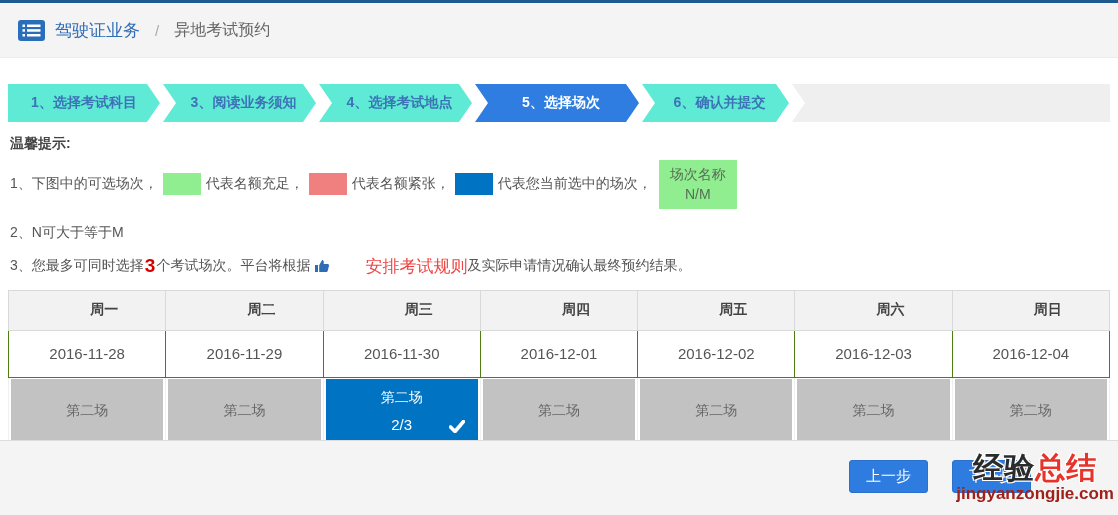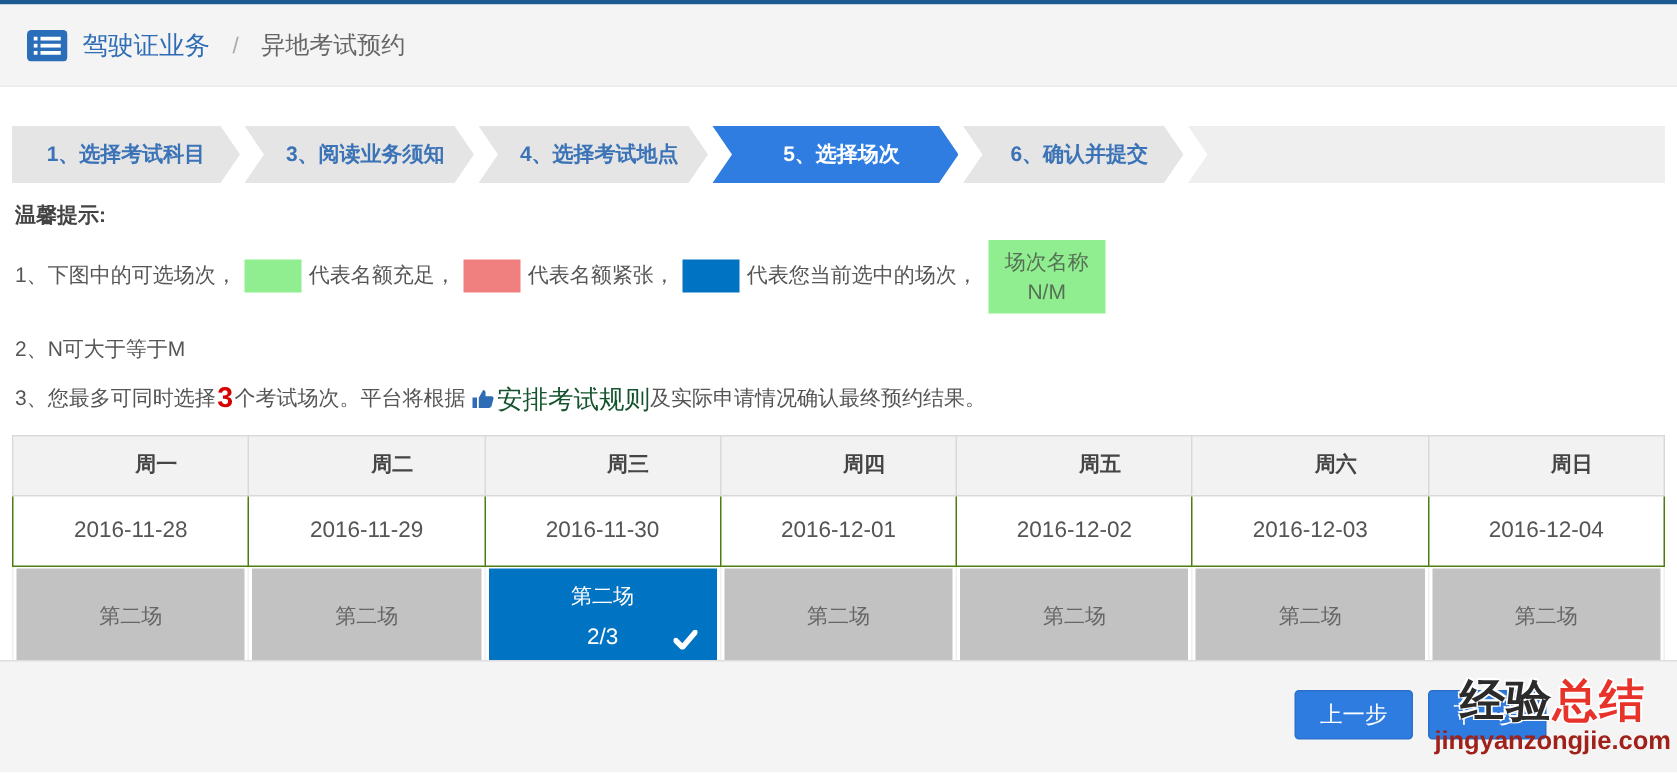--- a/index.html
+++ b/index.html
@@ -17,21 +17,21 @@
             display:flex; align-items:center; padding-left:18px; }
   .crumb-icon { width:27px; height:21px; flex-shrink:0; }
   .crumb-section { color:#2e6cb5; font-size:17px; margin-left:10px; }
   .crumb-sep { color:#aaaaaa; font-size:15px; margin:0 15px; }
   .crumb-page { color:#666666; font-size:16px; }
 
   
   .step-bar { display:flex; margin:26px 8px 0 8px; height:38px; }
   .step {
     flex-shrink:0; display:flex; align-items:center; justify-content:center;
-    background:#e5e5e5; color:#3c73b7; font-size:14px; font-weight:bold;
+    background:#5eead4; color:#3c73b7; font-size:14px; font-weight:bold;
     margin-right:3px; padding-left:8px;
     clip-path:polygon(0 0, calc(100% - 13px) 0, 100% 50%, calc(100% - 13px) 100%, 0 100%, 13px 50%);
   }
   .step.first { padding-left:0;
     clip-path:polygon(0 0, calc(100% - 13px) 0, 100% 50%, calc(100% - 13px) 100%, 0 100%); }
   .step.active { background:#2f7de1; color:#ffffff; }
   .step:nth-child(1){ width:152px; }
   .step:nth-child(2){ width:153px; }
   .step:nth-child(3){ width:153px; }
   .step:nth-child(4){ width:164px; }
@@ -44,40 +44,40 @@
   .tips { padding:0 10px; font-size:14px; color:#555; }
   .tips-title { font-weight:bold; color:#444; margin-top:13px; font-size:14px; }
   .tip-line1 { display:flex; align-items:center; margin-top:7px; white-space:nowrap; }
   .swatch { width:38px; height:22px; display:inline-block; margin:0 5px; flex-shrink:0; }
   .sample-box { width:78px; text-align:center; padding:4px 0; margin:0 7px;
     color:#557055; line-height:1.45; flex-shrink:0; }
   .tip-line2 { margin-top:15px; }
   .tip-line3 { margin-top:13px; display:flex; align-items:center; white-space:nowrap; }
   .tip3-num { color:#d60000; font-weight:bold; font-size:19px; margin:0 1px; }
   .thumb-icon { display:inline-flex; margin-left:4px; margin-right:1px; }
-  .rule-link { color:#14532d; font-size:17px; text-decoration:none; }
+  .rule-link { color:#ef4444; font-size:17px; text-decoration:none;margin-left:34px; }
 
   
   .schedule { width:1102px; margin:12px 0 0 8px; border-collapse:collapse; table-layout:fixed; }
   .schedule th { background:#f2f2f2; border:1px solid #d9d9d9; height:40px;
     font-size:14px; color:#444; font-weight:bold;padding-left:34px; }
   .schedule td.date-cell { border:1px solid #4d7c0f; height:47px; text-align:center;
     font-size:15px; color:#555; background:#fff; }
   .schedule td.session-cell { border:1px solid #f0f0f0; height:67px; padding:1px 2px; }
   .session-block { width:100%; height:100%; background:#c2c2c2; display:flex;
     align-items:center; justify-content:center; font-size:14px; color:#666; cursor:pointer; }
   .session-block.selected { background:#0073c2; color:#fff; flex-direction:column;
     gap:9px; position:relative; }
   .session-count { font-size:15px; }
   .check-icon { position:absolute; right:13px; bottom:10px; display:flex; }
 
   
   .footer { position:absolute; left:0; bottom:0; width:1118px; height:75px;
     background:#f4f4f4; border-top:1px solid #dddddd; }
-  .footer-buttons { display:flex; justify-content:flex-end; gap:10px;
+  .footer-buttons { display:flex; justify-content:flex-end; gap:24px;
     padding-right:87px; margin-top:19px; }
   .btn { width:79px; height:33px; background:#2e7ce0; color:#fff; font-size:15px;
     border:1px solid #2a70cc; border-radius:3px; cursor:pointer;
     font-family:"Liberation Sans","DejaVu Sans",sans-serif; }
 
   
   .watermark { position:absolute; right:4px; top:451px; text-align:center;
     line-height:1.1; pointer-events:none; }
   .wm-main { font-size:30px; font-weight:bold; letter-spacing:1px; }
   .wm-dark { color:#2b2b2b;

